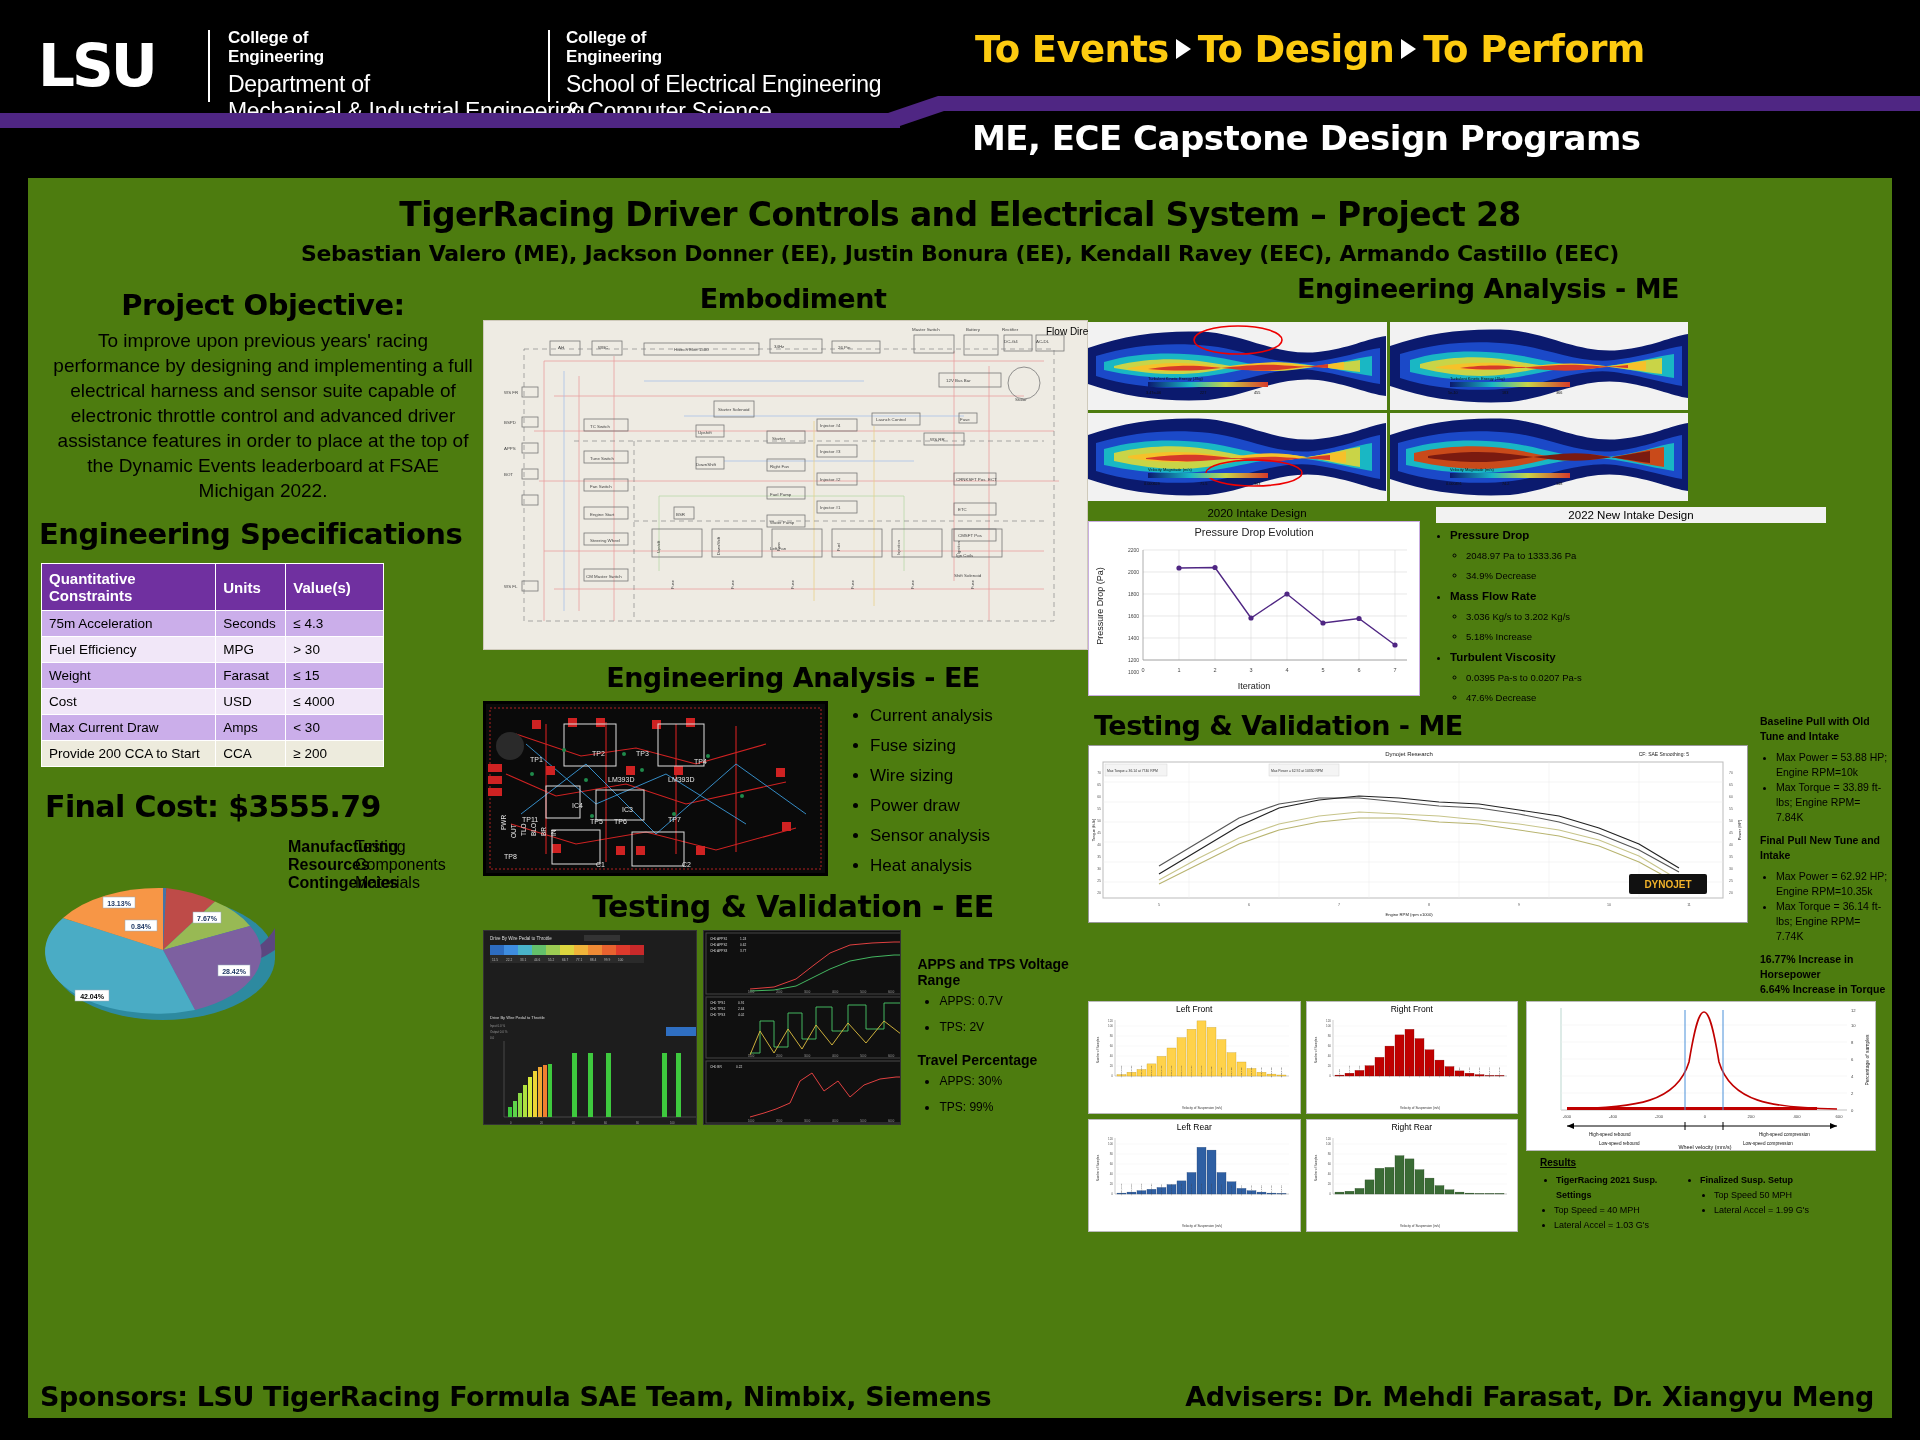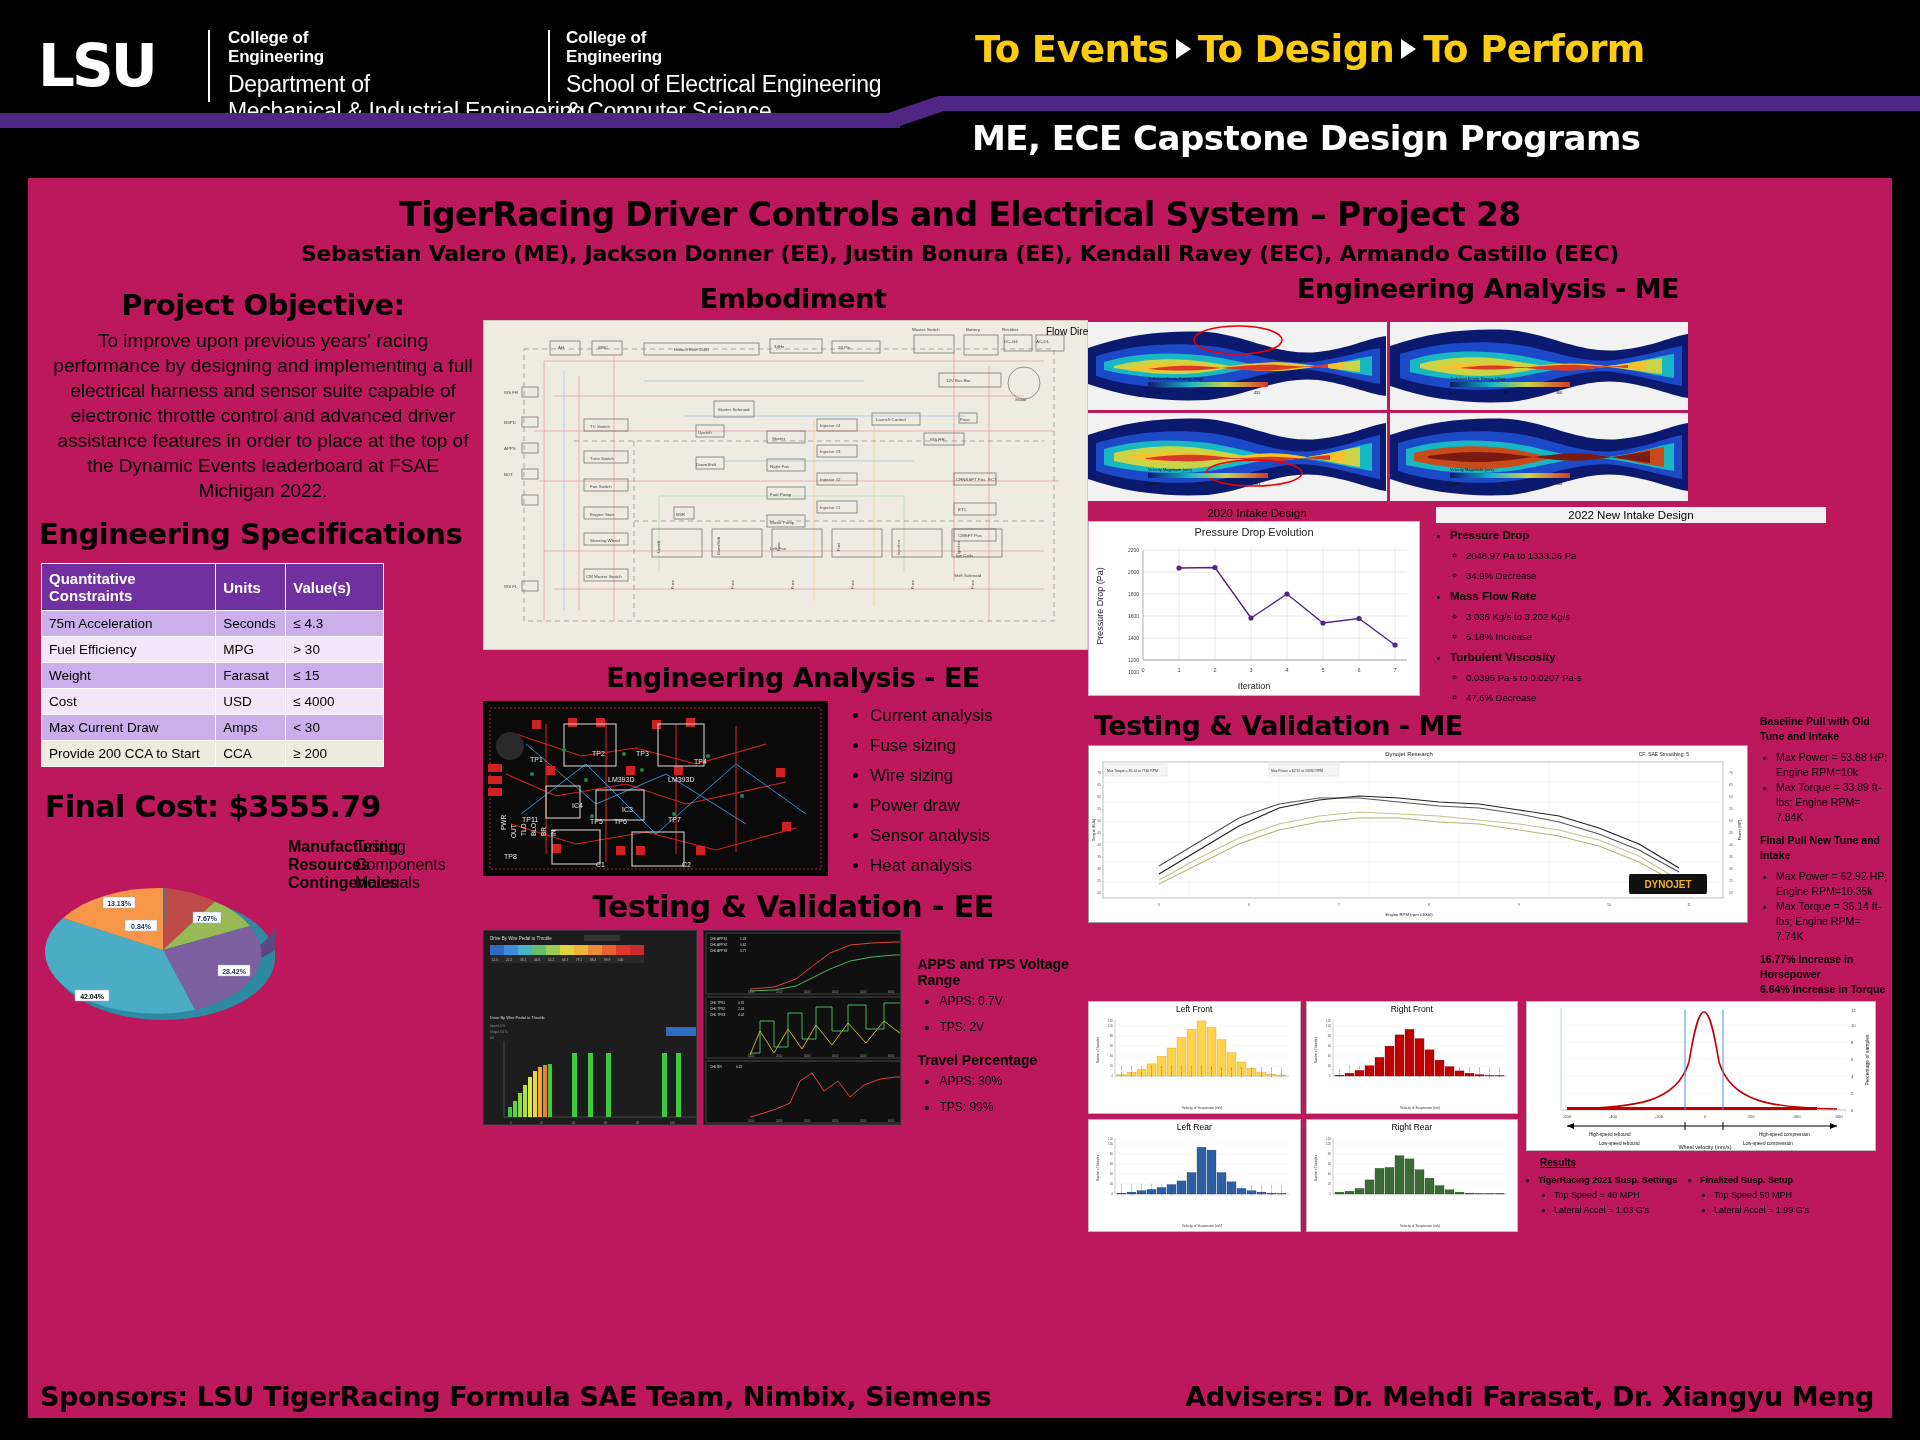--- a/index.html
+++ b/index.html
@@ -36,21 +36,21 @@
   .purple-diag svg { display: block; }
   .capstone {
     position: absolute; left: 972px; top: 118px; color: #fff;
     font-size: 34px; font-weight: bold; letter-spacing: -0.5px;
     font-family: "DejaVu Sans", sans-serif;
   }
 
   
   .poster {
     position: absolute; left: 28px; top: 178px; width: 1864px; height: 1240px;
-    background: #be185d;
+    background: #4d7c0f;
   }
   .poster-title {
     text-align: center; font-size: 33px; font-weight: bold; color: #000;
     margin-top: 17px; letter-spacing: -0.6px; font-family:"DejaVu Sans",sans-serif;
   }
   .poster-authors {
     text-align: center; font-size: 22px; font-weight: bold; color: #000;
     margin-top: 7px; letter-spacing: -0.3px; font-family:"DejaVu Sans",sans-serif;
   }
 
@@ -1208,21 +1208,21 @@
               <text x="216" y="143">Low-speed compression</text>
             </g>
             <text x="178" y="147" font-size="5.4" fill="#111" text-anchor="middle" font-family="Liberation Sans, sans-serif">Wheel velocity (mm/s)</text>
           </svg>
         </div>
 
         <div style="margin-top:4px;" class="results-txt">
           <div class="results-h">Results</div>
           <div style="display:flex;margin-top:3px;">
             <div style="width:160px;">
-              <ul style="margin-left:12px;">
+              <ul style="margin-left:30px;">
                 <li style="font-weight:bold;">TigerRacing 2021 Susp. Settings</li>
               </ul>
               <ul style="margin-left:28px;">
                 <li>Top Speed = 40 MPH</li>
                 <li>Lateral Accel = 1.03 G's</li>
               </ul>
             </div>
             <div style="width:175px;">
               <ul style="margin-left:14px;">
                 <li style="font-weight:bold;">Finalized Susp. Setup</li>

